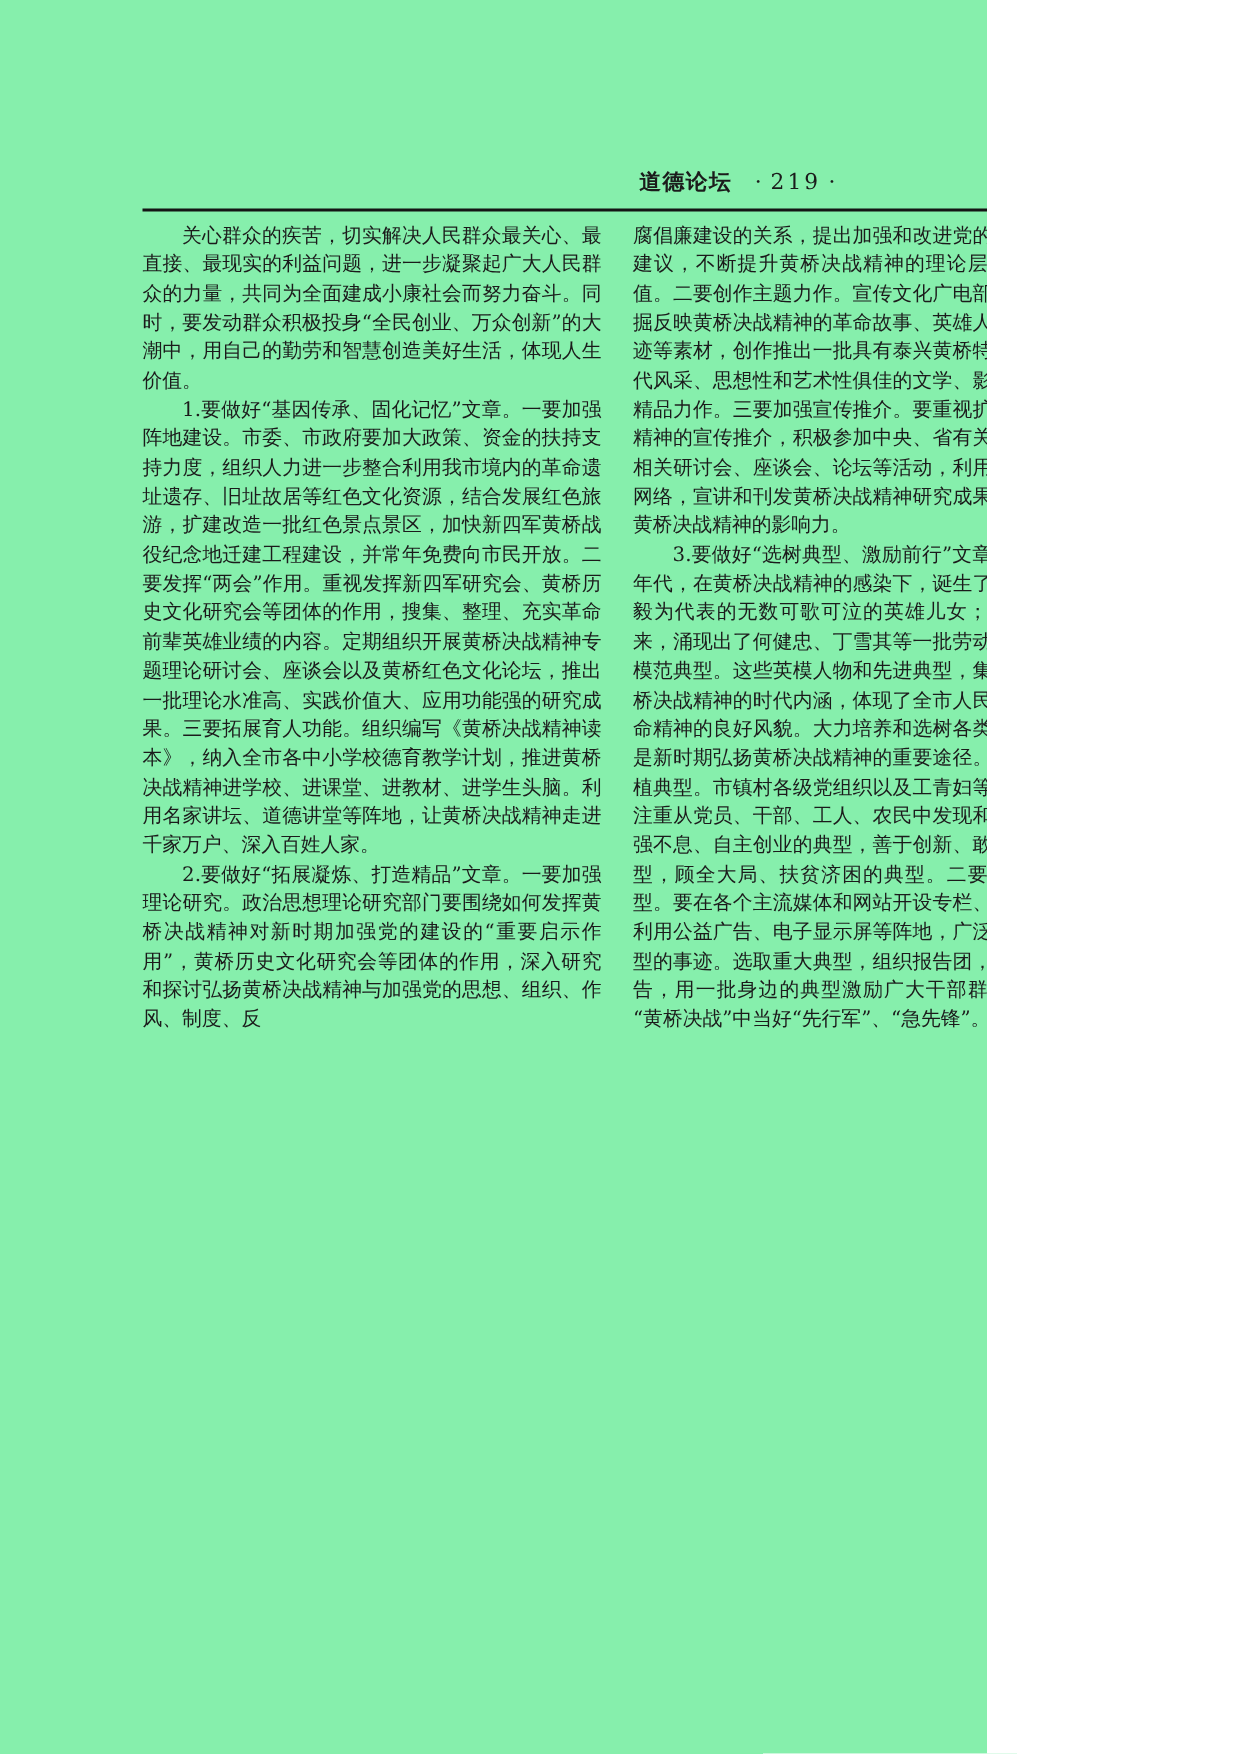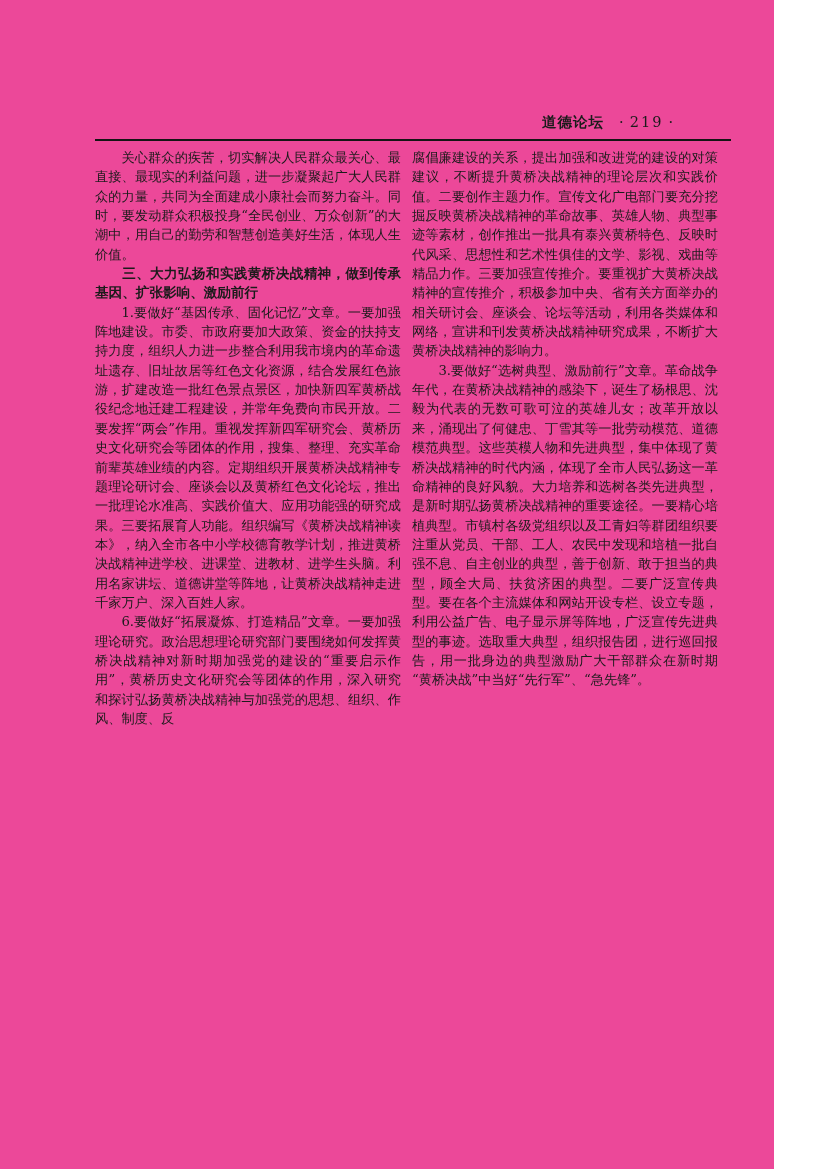--- a/index.html
+++ b/index.html
@@ -1,20 +1,20 @@
 <!DOCTYPE html>
 <html lang="zh"><head>
 <meta charset="utf-8">
 <style>
   html, body { margin: 0; padding: 0; background: #ffffff; }
   .page {
     position: relative;
-    width: 774px;
+    width: 658px;
     height: 1169px;
-    background: #ec4899;
+    background: #86efac;
     font-family: "DejaVu Serif", "Liberation Serif", serif;
     color: #1b1b1b;
     overflow: hidden;
   }
   .running-head {
     position: absolute;
     top: 111px;
     right: 95px;
     font-size: 14.5px;
     line-height: 22px;
@@ -35,21 +35,21 @@
     width: 636px;
     height: 2px;
     background: #141414;
   }
   .columns {
     position: absolute;
     top: 148px;
     left: 95px;
     width: 636px;
     display: flex;
-    gap: 11px;
+    gap: 21px;
   }
   .col {
     width: 306px;
     font-size: 13.2px;
     line-height: 19.35px;
     text-align: justify;
     text-justify: inter-ideograph;
   }
   .col p { margin: 0; text-indent: 2em; }
   .col p.continued { text-indent: 0; }
@@ -71,23 +71,22 @@
   <div class="running-head">
     <span class="journal">道德论坛</span><span class="dot">·</span><span class="pageno">219</span><span class="dot">·</span>
   </div>
 
   <div class="head-rule"></div>
 
   <div class="columns">
 
     <div class="col">
       <p>关心群众的疾苦，切实解决人民群众最关心、最直接、最现实的利益问题，进一步凝聚起广大人民群众的力量，共同为全面建成小康社会而努力奋斗。同时，要发动群众积极投身“全民创业、万众创新”的大潮中，用自己的勤劳和智慧创造美好生活，体现人生价值。</p>
-      <h3>三、大力弘扬和实践黄桥决战精神，做到传承基因、扩张影响、激励前行</h3>
       <p><span class="lead">1.要做好“基因传承、固化记忆”文章。</span><span>一要加强阵地建设。市委、市政府要加大政策、资金的扶持支持力度，组织人力进一步整合利用我市境内的革命遗址遗存、旧址故居等红色文化资源，结合发展红色旅游，扩建改造一批红色景点景区，加快新四军黄桥战役纪念地迁建工程建设，并常年免费向市民开放。二要发挥“两会”作用。重视发挥新四军研究会、黄桥历史文化研究会等团体的作用，搜集、整理、充实革命前辈英雄业绩的内容。定期组织开展黄桥决战精神专题理论研讨会、座谈会以及黄桥红色文化论坛，推出一批理论水准高、实践价值大、应用功能强的研究成果。三要拓展育人功能。组织编写《黄桥决战精神读本》，纳入全市各中小学校德育教学计划，推进黄桥决战精神进学校、进课堂、进教材、进学生头脑。利用名家讲坛、道德讲堂等阵地，让黄桥决战精神走进千家万户、深入百姓人家。</span></p>
-      <p><span class="lead">6.要做好“拓展凝炼、打造精品”文章。</span><span>一要加强理论研究。政治思想理论研究部门要围绕如何发挥黄桥决战精神对新时期加强党的建设的“重要启示作用”，黄桥历史文化研究会等团体的作用，深入研究和探讨弘扬黄桥决战精神与加强党的思想、组织、作风、制度、反</span></p>
+      <p><span class="lead">2.要做好“拓展凝炼、打造精品”文章。</span><span>一要加强理论研究。政治思想理论研究部门要围绕如何发挥黄桥决战精神对新时期加强党的建设的“重要启示作用”，黄桥历史文化研究会等团体的作用，深入研究和探讨弘扬黄桥决战精神与加强党的思想、组织、作风、制度、反</span></p>
     </div>
 
     <div class="col">
       <p class="continued">腐倡廉建设的关系，提出加强和改进党的建设的对策建议，不断提升黄桥决战精神的理论层次和实践价值。二要创作主题力作。宣传文化广电部门要充分挖掘反映黄桥决战精神的革命故事、英雄人物、典型事迹等素材，创作推出一批具有泰兴黄桥特色、反映时代风采、思想性和艺术性俱佳的文学、影视、戏曲等精品力作。三要加强宣传推介。要重视扩大黄桥决战精神的宣传推介，积极参加中央、省有关方面举办的相关研讨会、座谈会、论坛等活动，利用各类媒体和网络，宣讲和刊发黄桥决战精神研究成果，不断扩大黄桥决战精神的影响力。</p>
       <p><span class="lead">3.要做好“选树典型、激励前行”文章。</span><span>革命战争年代，在黄桥决战精神的感染下，诞生了杨根思、沈毅为代表的无数可歌可泣的英雄儿女；改革开放以来，涌现出了何健忠、丁雪其等一批劳动模范、道德模范典型。这些英模人物和先进典型，集中体现了黄桥决战精神的时代内涵，体现了全市人民弘扬这一革命精神的良好风貌。大力培养和选树各类先进典型，是新时期弘扬黄桥决战精神的重要途径。一要精心培植典型。市镇村各级党组织以及工青妇等群团组织要注重从党员、干部、工人、农民中发现和培植一批自强不息、自主创业的典型，善于创新、敢于担当的典型，顾全大局、扶贫济困的典型。二要广泛宣传典型。要在各个主流媒体和网站开设专栏、设立专题，利用公益广告、电子显示屏等阵地，广泛宣传先进典型的事迹。选取重大典型，组织报告团，进行巡回报告，用一批身边的典型激励广大干部群众在新时期“黄桥决战”中当好“先行军”、“急先锋”。</span></p>
     </div>
 
   </div>
 
 </div>

